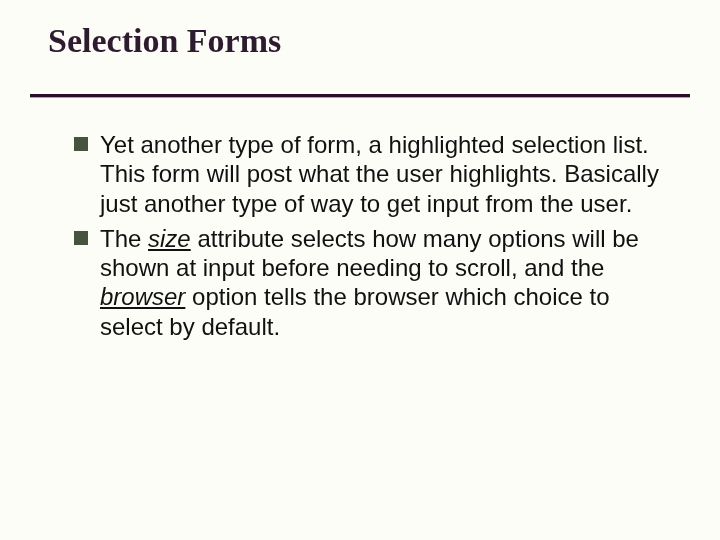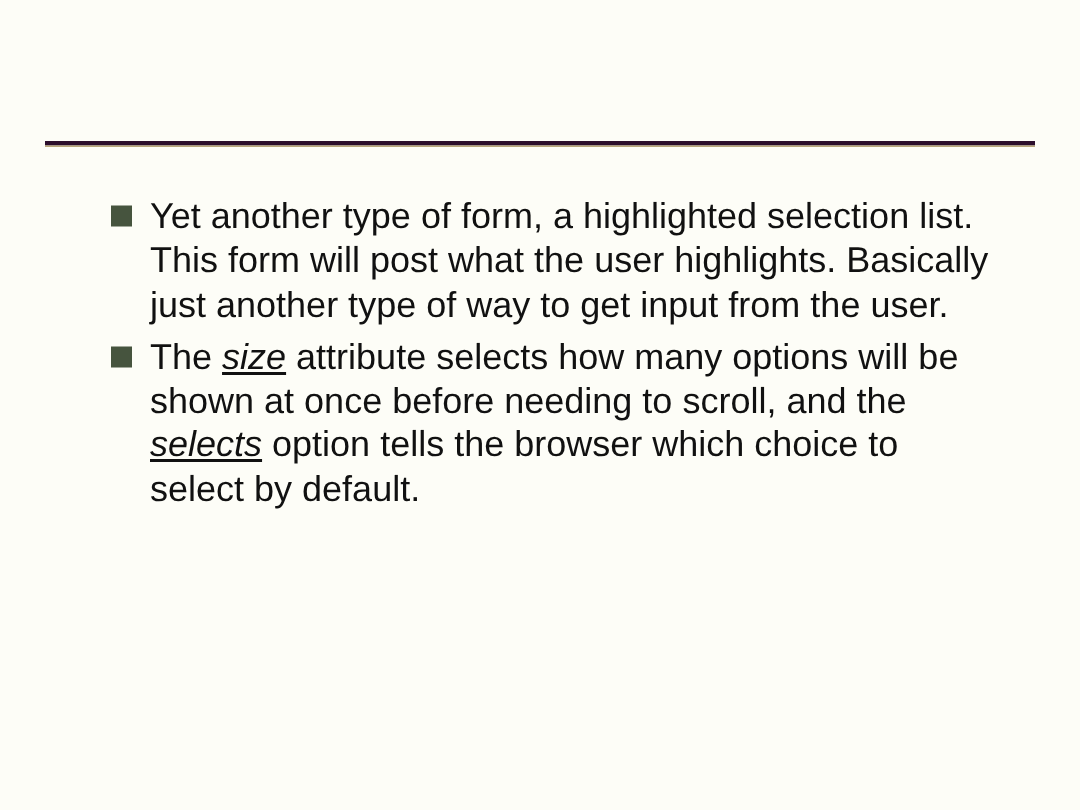--- a/index.html
+++ b/index.html
@@ -70,29 +70,30 @@
   }
   .ital {
     font-style: italic;
     text-decoration: underline;
   }
 </style>
 </head>
 <body>
 
 <div class="slide">
+  <div class="title">Selection Forms</div>
   <div class="rule-dark"></div>
   <div class="rule-light"></div>
 
   <div class="body">
 
     <div class="bullet-item">
       <span class="bullet-marker"></span>
       <span class="bullet-text">Yet another type of form, a highlighted selection list. This form will post what the user highlights. Basically just another type of way to get input from the user.</span>
     </div>
 
     <div class="bullet-item">
       <span class="bullet-marker"></span>
-      <span class="bullet-text"><span>The </span><span class="ital">size</span><span> attribute selects how many options will be shown at once before needing to scroll, and the </span><span class="ital">selects</span><span> option tells the browser which choice to select by default.</span></span>
+      <span class="bullet-text"><span>The </span><span class="ital">size</span><span> attribute selects how many options will be shown at input before needing to scroll, and the </span><span class="ital">browser</span><span> option tells the browser which choice to select by default.</span></span>
     </div>
 
   </div>
 </div>
 
 </body></html>

